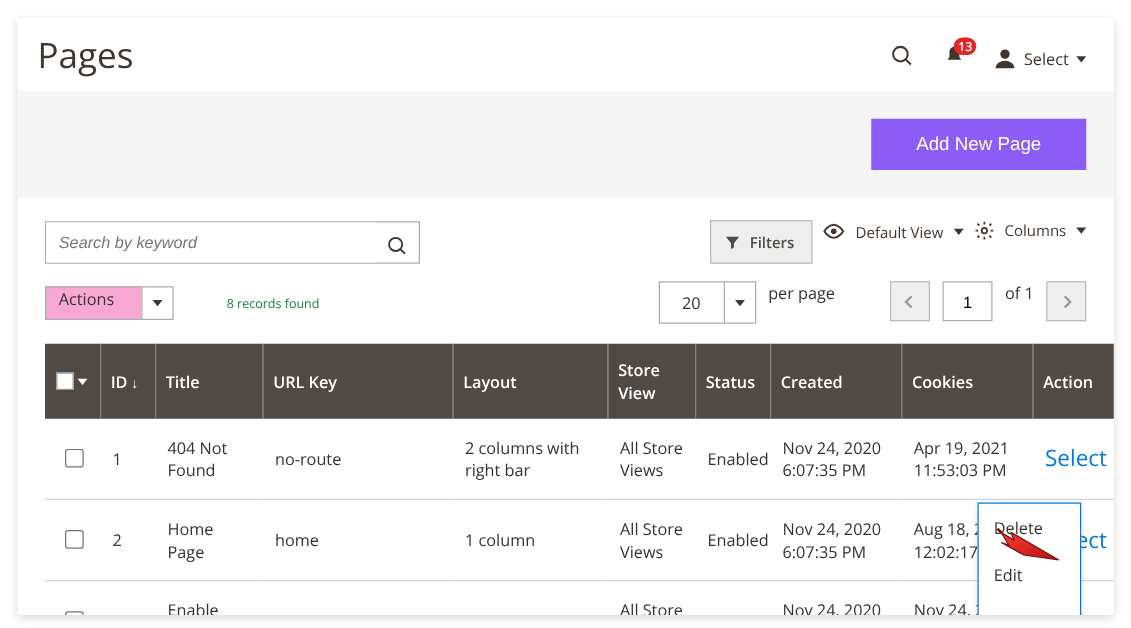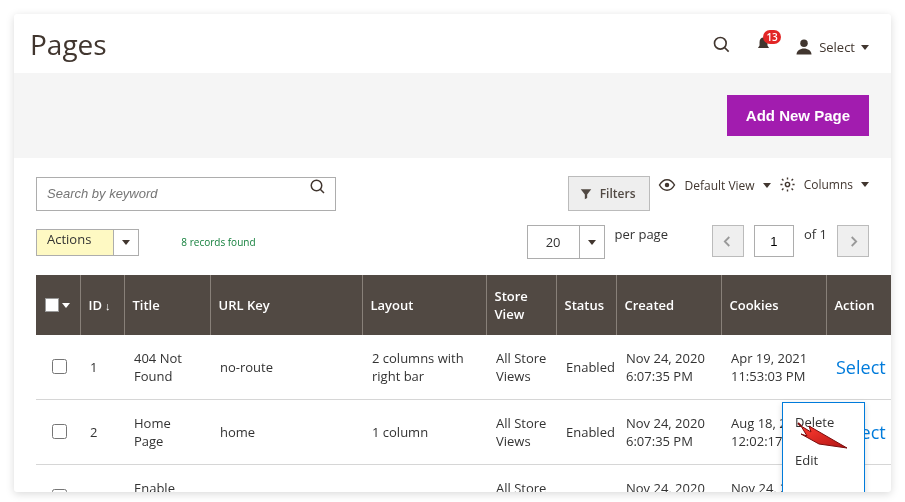--- a/index.html
+++ b/index.html
@@ -54,38 +54,38 @@
   .admin-wrap { display:flex; align-items:center; gap:6px; font-size:13px; color:#41362f; }
   .admin-wrap svg { display:block; }
 
   .add-bar {
     background:#f5f5f5;
     padding:22px 22px;
     display:flex;
     justify-content:flex-end;
   }
   .btn-primary {
-    background:#a21caf;
+    background:#8b5cf6;
     color:#fff;
     border:none;
-    padding:12px 19px;
+    padding:12px 36px;
     font-size:15px;
-    font-weight:700;
+    font-weight:400;
     cursor:pointer;
   }
 
   .toolbar1 {
     display:flex;
     align-items:center;
     justify-content:space-between;
     padding:18px 22px 8px 22px;
   }
   .search-wrap {
     display:flex;
-    align-items:flex-start;
+    align-items:flex-end;
     border:1px solid #adadad;
     height:34px;
     max-width:300px;
     flex:1;
   }
   .search-wrap input {
     flex:1;
     border:none;
     outline:none;
     padding:0 10px;
@@ -120,21 +120,21 @@
     display:flex; align-items:center; justify-content:space-between;
     padding:6px 22px 16px 22px;
   }
   .actions-dd {
     display:flex;
   }
   .actions-dd .lbl {
     border:1px solid #adadad;
     border-right:none;
     padding:0 22px 7px 10px;
-    background:#fef9c3;
+    background:#f9a8d4;
     font-size:13px;
     color:#333;
   }
   .actions-dd .arrow {
     border:1px solid #adadad;
     width:26px;
     display:flex;align-items:center;justify-content:center;
     background:#fff;
     cursor:pointer;
   }

